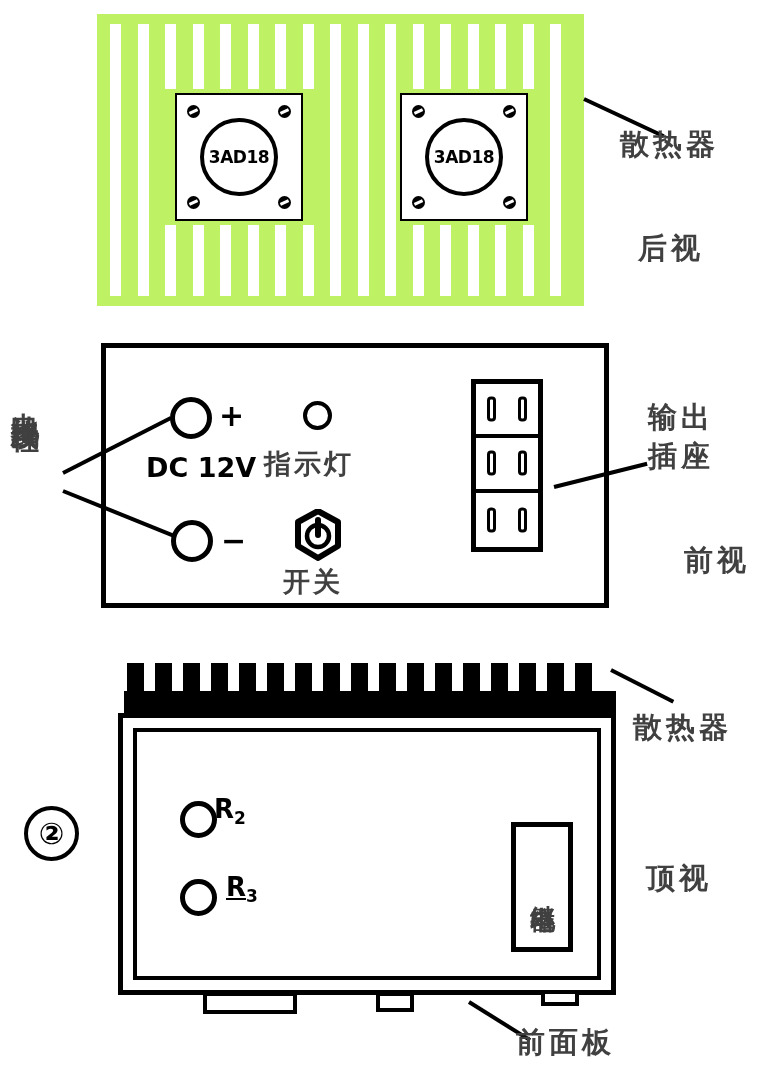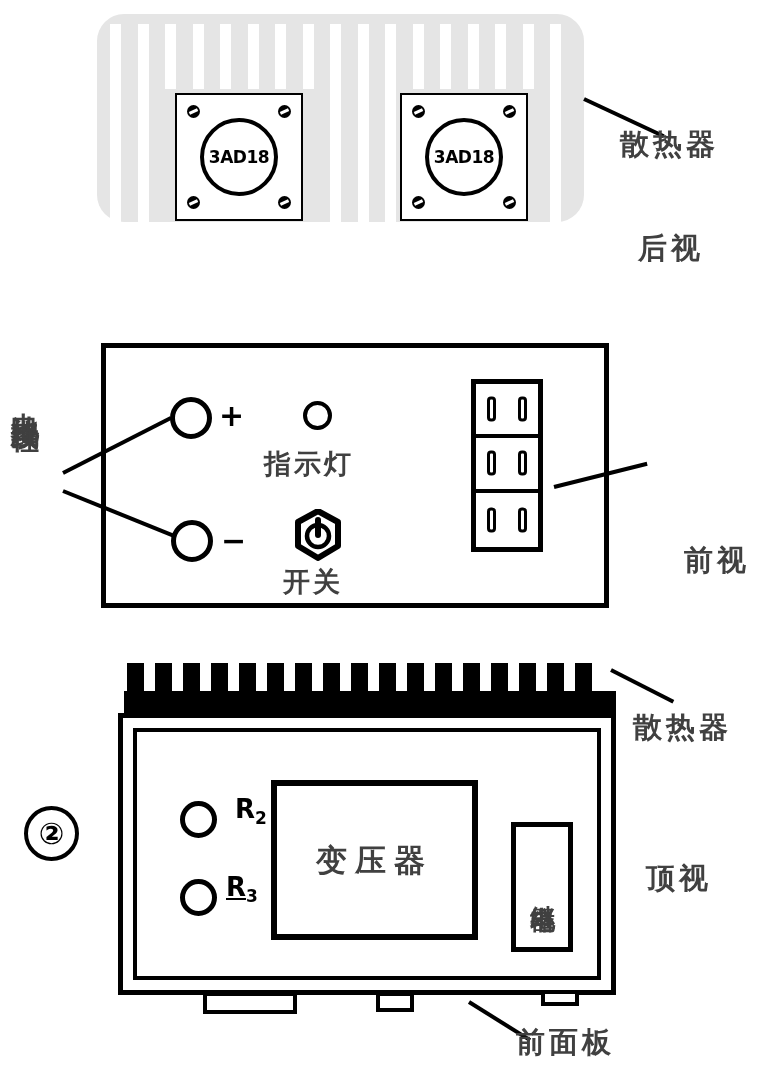--- a/index.html
+++ b/index.html
@@ -42,23 +42,22 @@
     text-orientation: upright;
     letter-spacing: 3px;
   }
 
   
   .leader { position: absolute; background: #000; transform-origin: 0 50%; }
 
   
   #rear-view {
     left: 97px; top: 14px;
-    width: 487px; height: 208px;
-    background: #e5e5e5;
-    border-radius: 27px;
+    width: 487px; height: 292px;
+    background: #bef264;
   }
   #rear-fins { position: absolute; inset: 0; }
   .fin { position: absolute; background: #ffffff; }
 
   .mount-plate {
     position: absolute;
     background: #ffffff;
     border: 2px solid #000;
     box-sizing: border-box;
   }
@@ -302,20 +301,21 @@
 
   <div class="leader" style="left:63px; top:471px; width:121px; height:4px; transform: rotate(-27deg);"></div>
   <div class="leader" style="left:63px; top:489px; width:141px; height:4px; transform: rotate(22deg);"></div>
 
   <div class="term" style="left:170px; top:397px; width:42px; height:42px;"></div>
   <div class="abs lat" style="left:219px; top:398px; font-size:30px;">+</div>
 
   <div class="term" style="left:171px; top:520px; width:42px; height:42px;"></div>
   <div class="abs lat" style="left:221px; top:523px; font-size:30px;">−</div>
 
+  <div class="abs lat" style="left:146px; top:452px; font-size:27px; letter-spacing:0px;">DC 12V</div>
 
   <div class="led" style="left:303px; top:401px; width:29px; height:29px;"></div>
   <div class="abs cn cn-md" style="left:264px; top:450px;">指示灯</div>
 
   <div id="switch-icon">
     <svg width="46" height="52" viewBox="0 0 46 52">
       <polygon points="23,2 43,13 43,37 23,49 3,37 3,13" fill="#ffffff" stroke="#000000" stroke-width="6" stroke-linejoin="round"></polygon>
       <circle cx="23" cy="27" r="11" fill="none" stroke="#000000" stroke-width="4.5"></circle>
       <rect x="20" y="8" width="6" height="21" rx="3" fill="#000000"></rect>
     </svg>
@@ -331,20 +331,24 @@
       <div class="pin l"></div>
       <div class="pin r"></div>
     </div>
     <div class="socket-cell">
       <div class="pin l"></div>
       <div class="pin r"></div>
     </div>
   </div>
 
   <div class="leader" style="left:554px; top:485px; width:96px; height:4px; transform: rotate(-14deg);"></div>
+  <div class="abs cn cn-lg" style="left:648px; top:398px; line-height:1.35;">
+    <div>输出</div>
+    <div>插座</div>
+  </div>
   <div class="abs cn cn-lg" style="left:684px; top:545px;">前视</div>
 
   <div class="abs" id="top-view-wrap">
 
     <div id="top-fin-bar">
         <div class="tooth" style="left: 3px;"></div>
         <div class="tooth" style="left: 31px;"></div>
         <div class="tooth" style="left: 59px;"></div>
         <div class="tooth" style="left: 87px;"></div>
         <div class="tooth" style="left: 115px;"></div>
@@ -359,32 +363,29 @@
         <div class="tooth" style="left: 367px;"></div>
         <div class="tooth" style="left: 395px;"></div>
         <div class="tooth" style="left: 423px;"></div>
         <div class="tooth" style="left: 451px;"></div>
       </div>
 
     <div id="chassis-outer">
       <div id="chassis-inner"></div>
 
       <div class="res-circle" style="left:57px; top:83px;"></div>
-      <div class="res-label" style="left:112px; top:76px;text-align:center;">
+      <div class="res-label" style="left:91px; top:76px;text-align:center;">
         <span>R</span><sub>2</sub>
       </div>
 
       <div class="res-circle" style="left:57px; top:161px;"></div>
       <div class="res-label" style="left:103px; top:154px;text-decoration:underline;">
         <span>R</span><sub>3</sub>
       </div>
 
-      <div id="transformer-box">
-        <span class="cn" style="font-size:31px; letter-spacing:8px;">变压器</span>
-      </div>
 
       <div id="relay-box">
         <span class="cn vert" style="font-size:25px; letter-spacing:2px;">继电器</span>
       </div>
     </div>
 
     <div class="foot" style="left:85px;  top:341px; width:94px; height:22px;"></div>
     <div class="foot" style="left:258px; top:341px; width:38px; height:20px;"></div>
     <div class="foot" style="left:423px; top:339px; width:38px; height:16px;"></div>
   </div>

